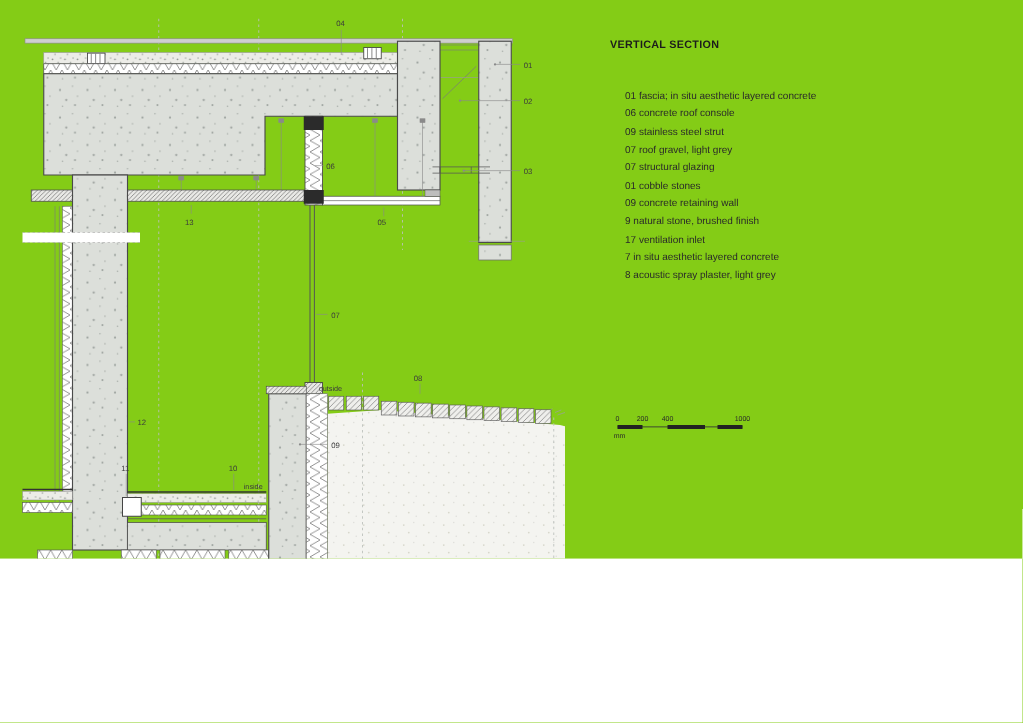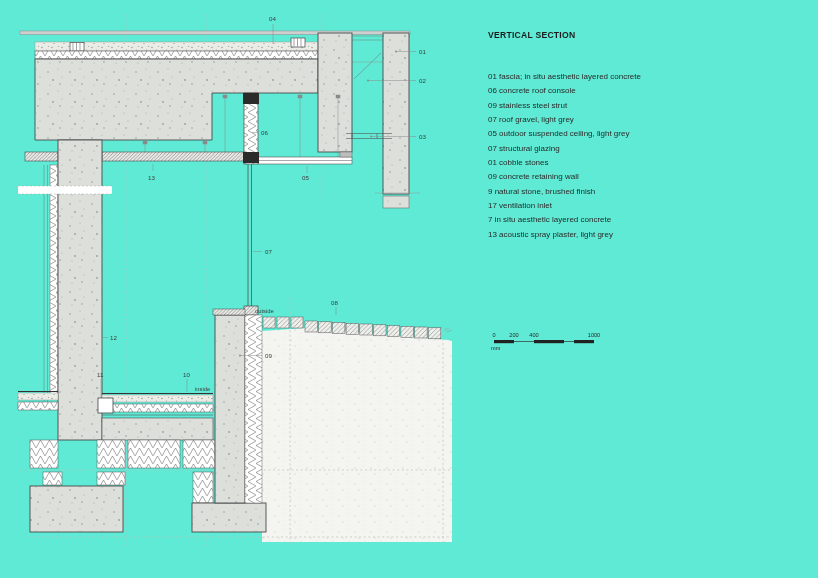--- a/index.html
+++ b/index.html
@@ -1,21 +1,21 @@
 <!DOCTYPE html>
 <html><head>
 <meta charset="utf-8">
 <style>
   html,body{margin:0;padding:0;background:#ffffff;}
-  #stage{position:relative;width:818px;height:578px;background:#5eead4;overflow:hidden;
+  #stage{position:relative;width:818px;height:447px;background:#84cc16;overflow:hidden;
          font-family:"Liberation Sans","DejaVu Sans",sans-serif;}
   #drawing{position:absolute;left:0;top:0;}
   .legend{position:absolute;left:488px;top:30px;width:300px;color:#1c1c1c;}
   .legend-title{font-size:8.6px;font-weight:bold;letter-spacing:.25px;line-height:10px;}
-  .legend-items{margin-top:30px;}
+  .legend-items{margin-top:30px;margin-left:12px;}
   .legend-item{font-size:8px;line-height:14.35px;white-space:nowrap;color:#2a2a2a;}
   svg text{font-family:"Liberation Sans","DejaVu Sans",sans-serif;}
   .callout{font-size:6.2px;fill:#3c3c3c;}
   .sidelabel{font-size:5.8px;fill:#3c3c3c;}
   .scaletick{font-size:5.6px;fill:#2a2a2a;}
 </style>
 </head>
 <body>
 
 <div id="stage">
@@ -249,24 +249,23 @@
     </g>
   </svg>
 
   <div class="legend">
     <div class="legend-title">VERTICAL SECTION</div>
     <div class="legend-items">
         <div class="legend-item">01 fascia; in situ aesthetic layered concrete</div>
         <div class="legend-item">06 concrete roof console</div>
         <div class="legend-item">09 stainless steel strut</div>
         <div class="legend-item">07 roof gravel, light grey</div>
-        <div class="legend-item">05 outdoor suspended ceiling, light grey</div>
         <div class="legend-item">07 structural glazing</div>
         <div class="legend-item">01 cobble stones</div>
         <div class="legend-item">09 concrete retaining wall</div>
         <div class="legend-item">9 natural stone, brushed finish</div>
         <div class="legend-item">17 ventilation inlet</div>
         <div class="legend-item">7 in situ aesthetic layered concrete</div>
-        <div class="legend-item">13 acoustic spray plaster, light grey</div>
+        <div class="legend-item">8 acoustic spray plaster, light grey</div>
       </div>
   </div>
 
 </div>
 
 </body></html>

